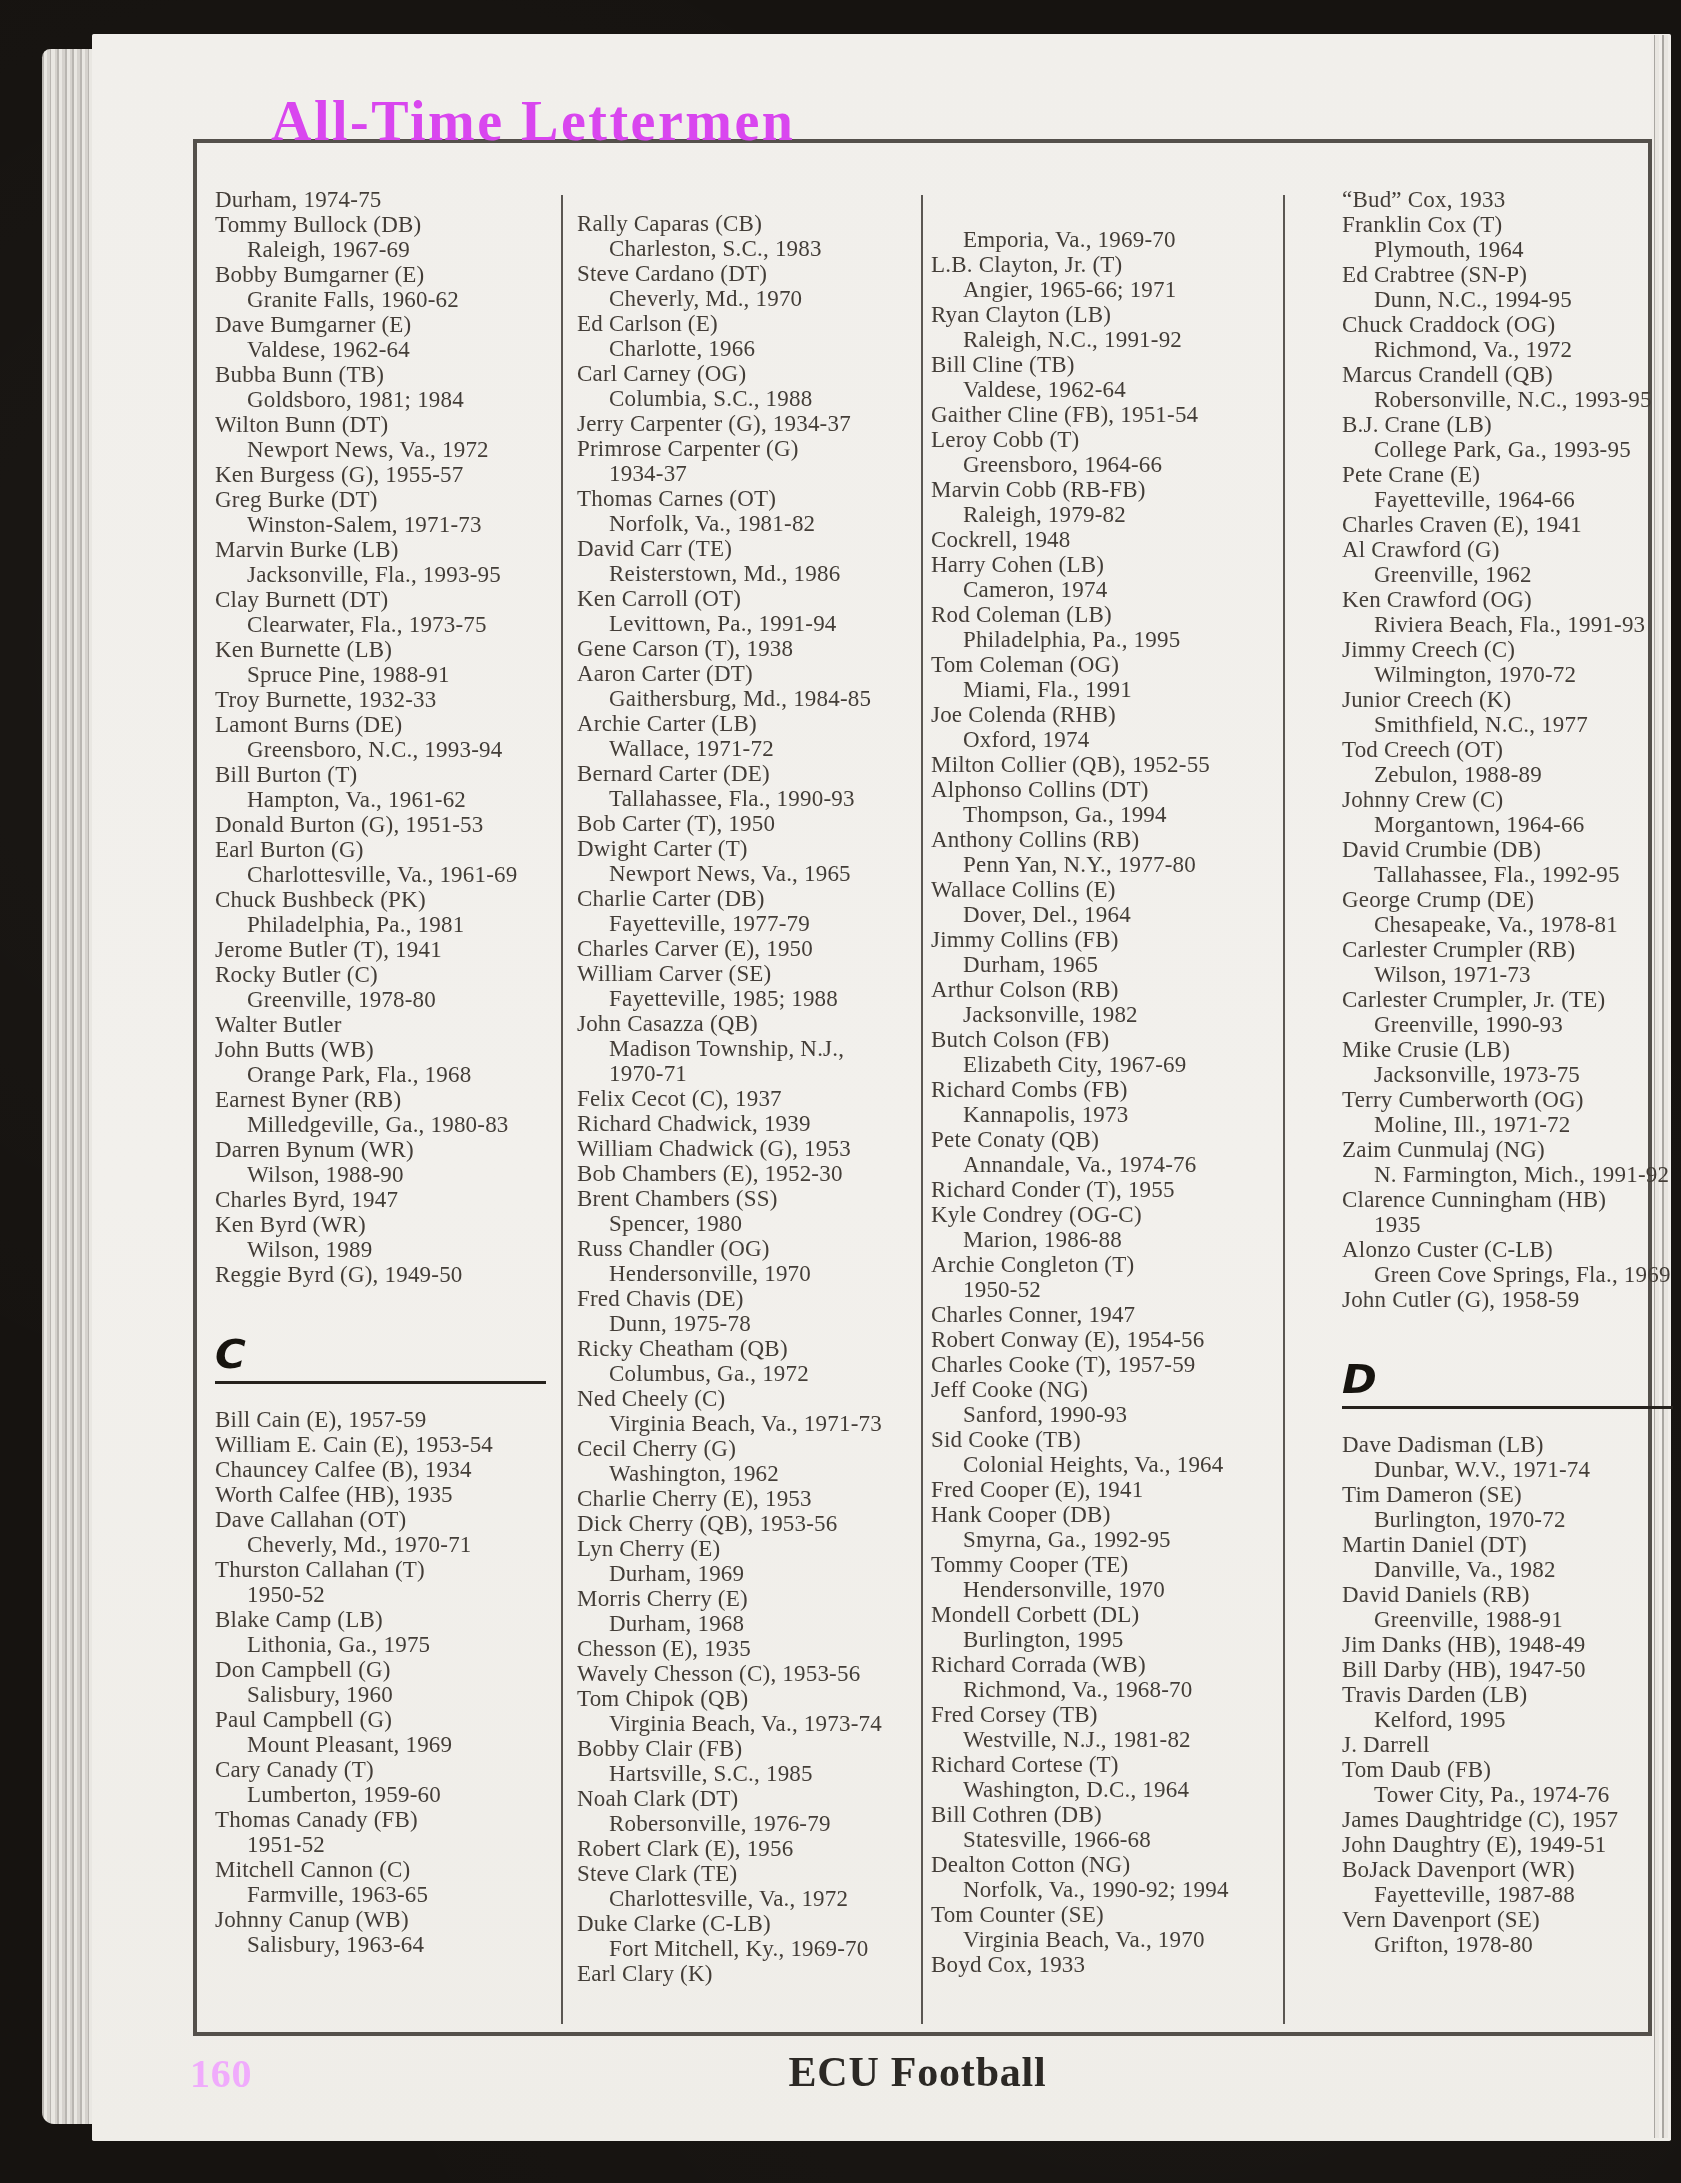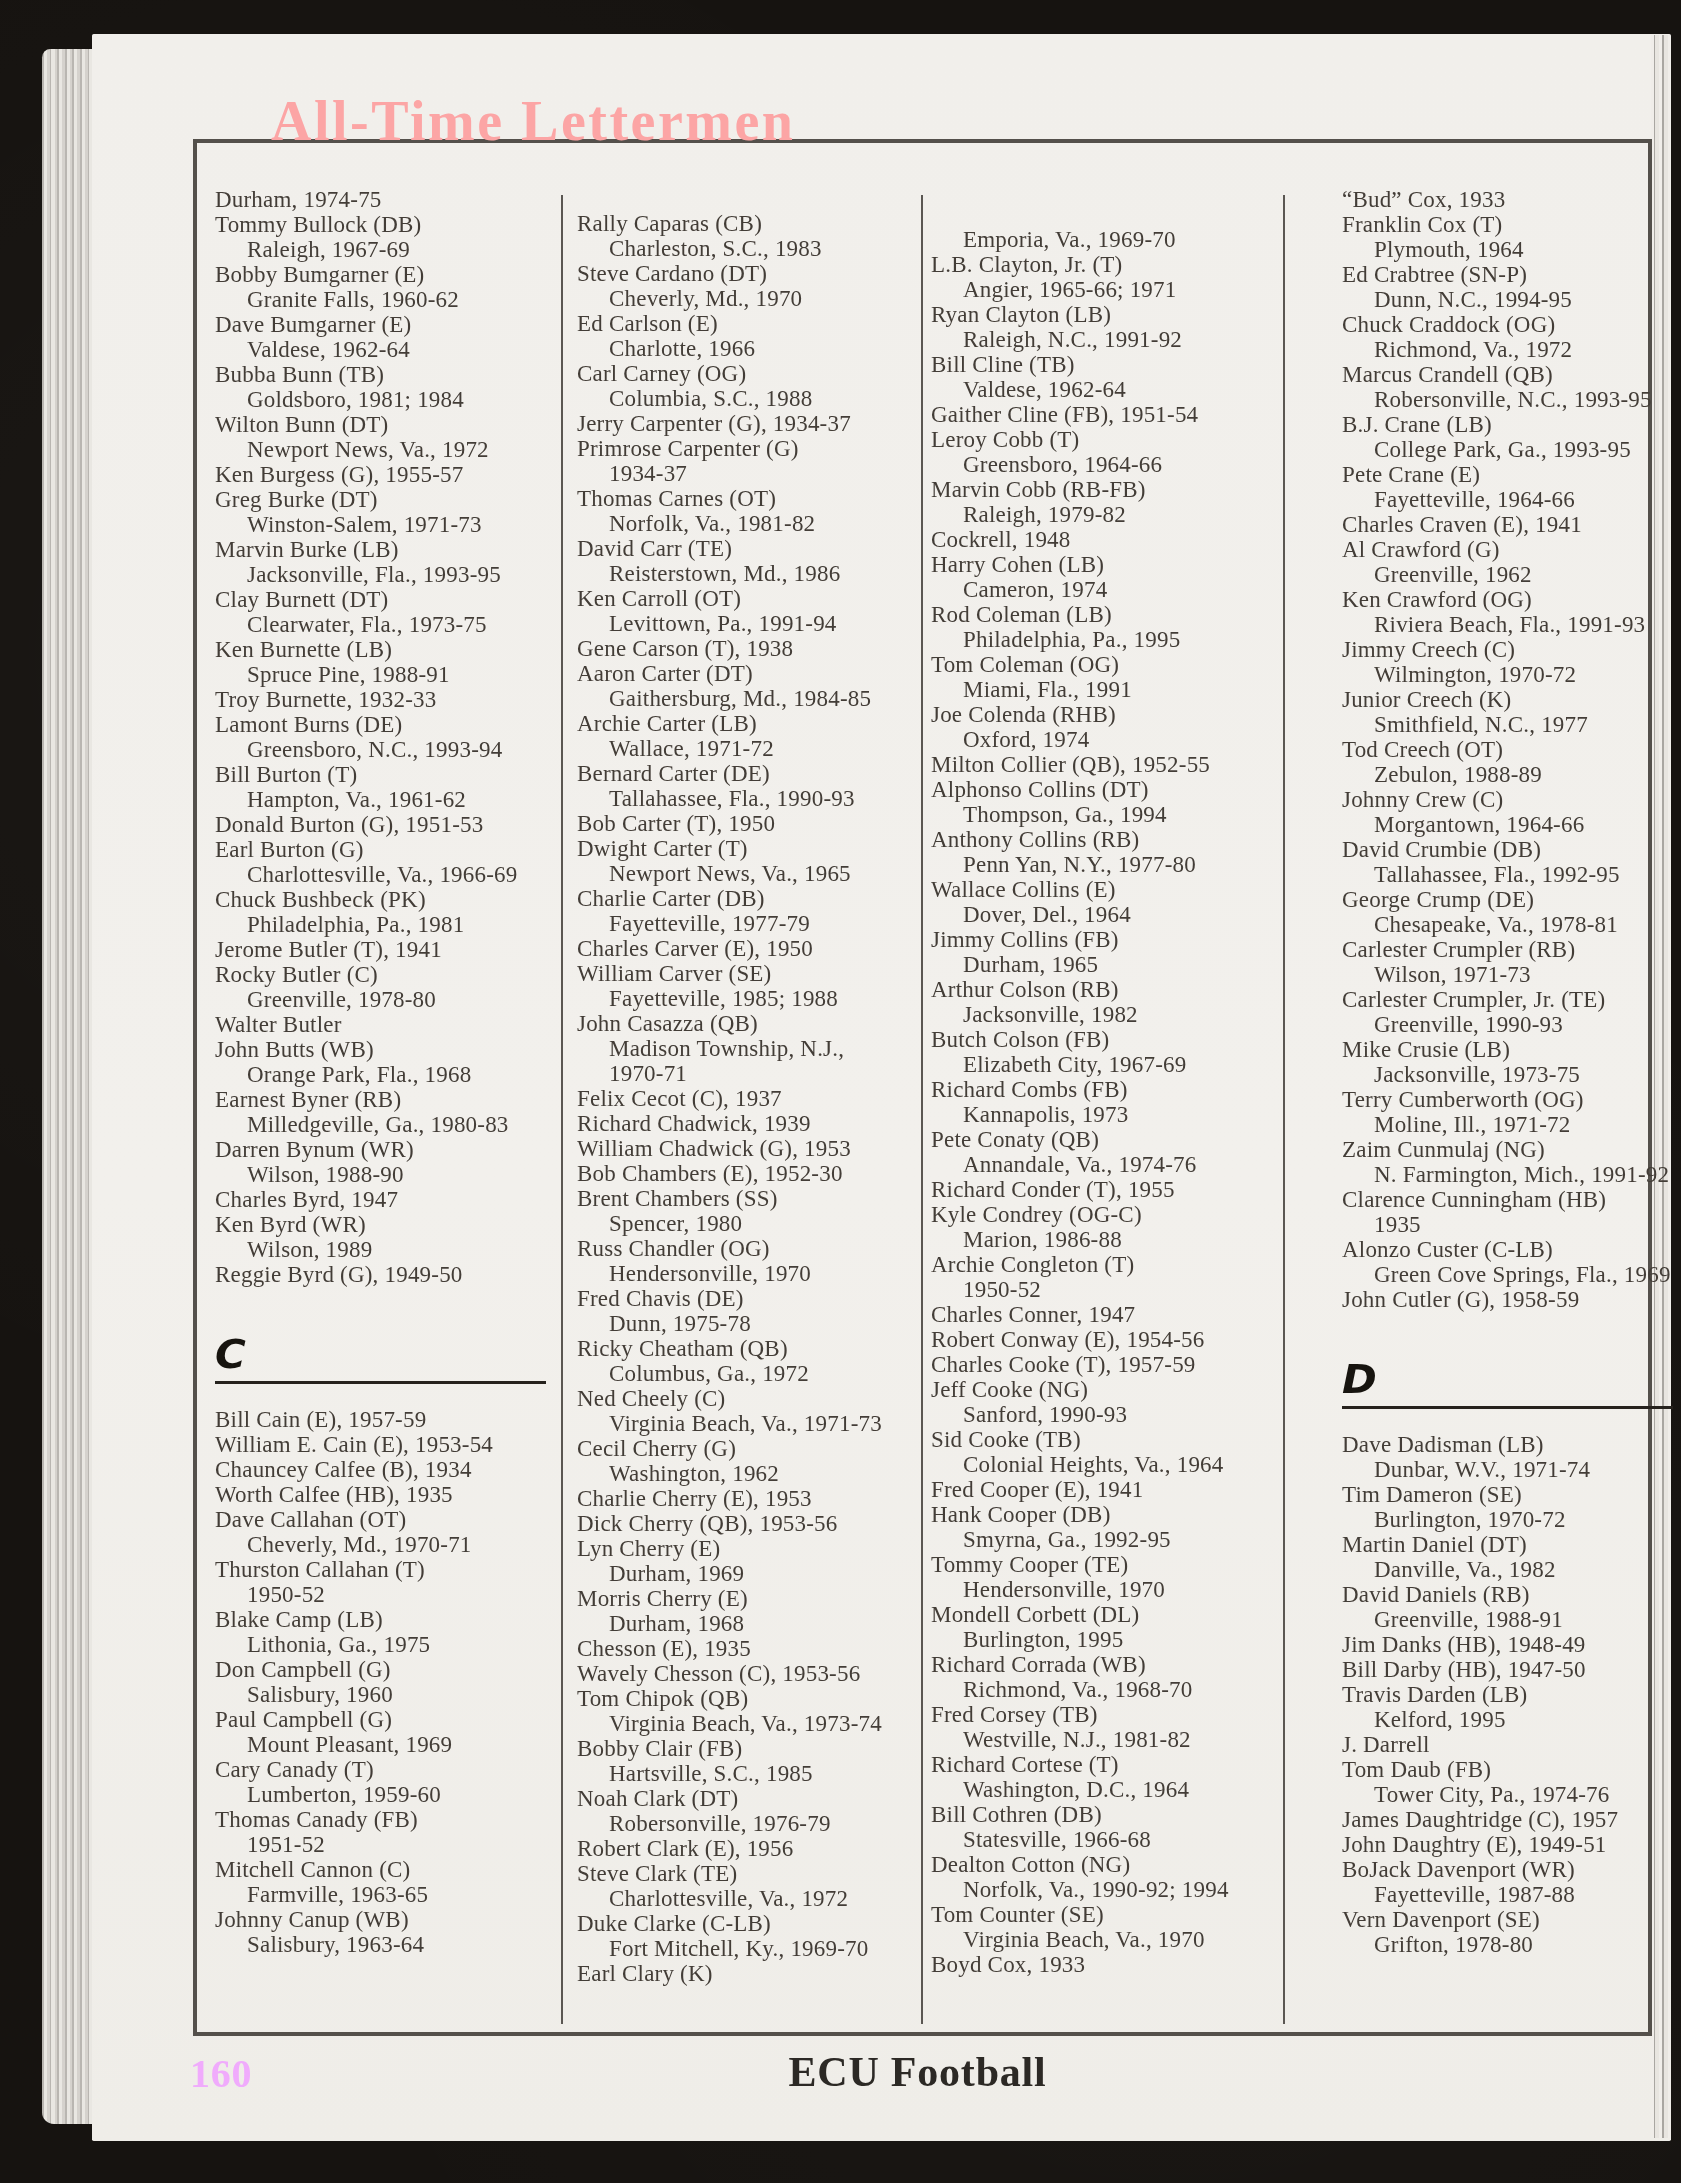--- a/index.html
+++ b/index.html
@@ -19,21 +19,21 @@
   .page{position:absolute;left:92px;top:34px;width:1579px;height:2107px;
       background:linear-gradient(180deg,#f1efeb 0%,#f2f0ec 55%,#efede8 100%);
       border-radius:1.7px;}
   
   .edge-lines{position:absolute;left:1651px;top:35px;width:18.5px;height:2103px;
       background:repeating-linear-gradient(90deg,#f0ede9 0 2.5px,#a9a6a1 2.5px 4.2px,#e8e5e0 4.2px 8.4px);}
   
   .frame{position:absolute;left:193px;top:139px;width:1451px;height:1889px;
       border:4.2px solid #54504b;}
   .title{position:absolute;left:271px;top:89px;font-weight:bold;font-size:56px;
-      letter-spacing:2.5px;color:#fca5a5;z-index:3;}
+      letter-spacing:2.5px;color:#d946ef;z-index:3;}
   .col{position:absolute;top:187px;width:341px;font-size:23px;line-height:25px;
       color:#433d37;letter-spacing:0.2px;}
   .col .line{white-space:nowrap;}
   .col .line.ind{padding-left:32px;}
   .sep{position:absolute;top:195px;height:1829px;width:1.7px;background:#5b5752;}
   .section{margin-top:45px;margin-bottom:23px;}
   .section .letter{display:block;font-weight:bold;font-style:italic;font-size:42px;
       line-height:42px;color:#17140f;font-family:"DejaVu Sans",sans-serif;
       transform:scaleY(0.92);transform-origin:left bottom;}
   .section .rule{height:3.4px;background:#26221d;margin-top:6.7px;width:97%;}
@@ -74,21 +74,21 @@
       <div class="line ind">Clearwater, Fla., 1973-75</div>
       <div class="line">Ken Burnette (LB)</div>
       <div class="line ind">Spruce Pine, 1988-91</div>
       <div class="line">Troy Burnette, 1932-33</div>
       <div class="line">Lamont Burns (DE)</div>
       <div class="line ind">Greensboro, N.C., 1993-94</div>
       <div class="line">Bill Burton (T)</div>
       <div class="line ind">Hampton, Va., 1961-62</div>
       <div class="line">Donald Burton (G), 1951-53</div>
       <div class="line">Earl Burton (G)</div>
-      <div class="line ind">Charlottesville, Va., 1966-69</div>
+      <div class="line ind">Charlottesville, Va., 1961-69</div>
       <div class="line">Chuck Bushbeck (PK)</div>
       <div class="line ind">Philadelphia, Pa., 1981</div>
       <div class="line">Jerome Butler (T), 1941</div>
       <div class="line">Rocky Butler (C)</div>
       <div class="line ind">Greenville, 1978-80</div>
       <div class="line">Walter Butler</div>
       <div class="line">John Butts (WB)</div>
       <div class="line ind">Orange Park, Fla., 1968</div>
       <div class="line">Earnest Byner (RB)</div>
       <div class="line ind">Milledgeville, Ga., 1980-83</div>

